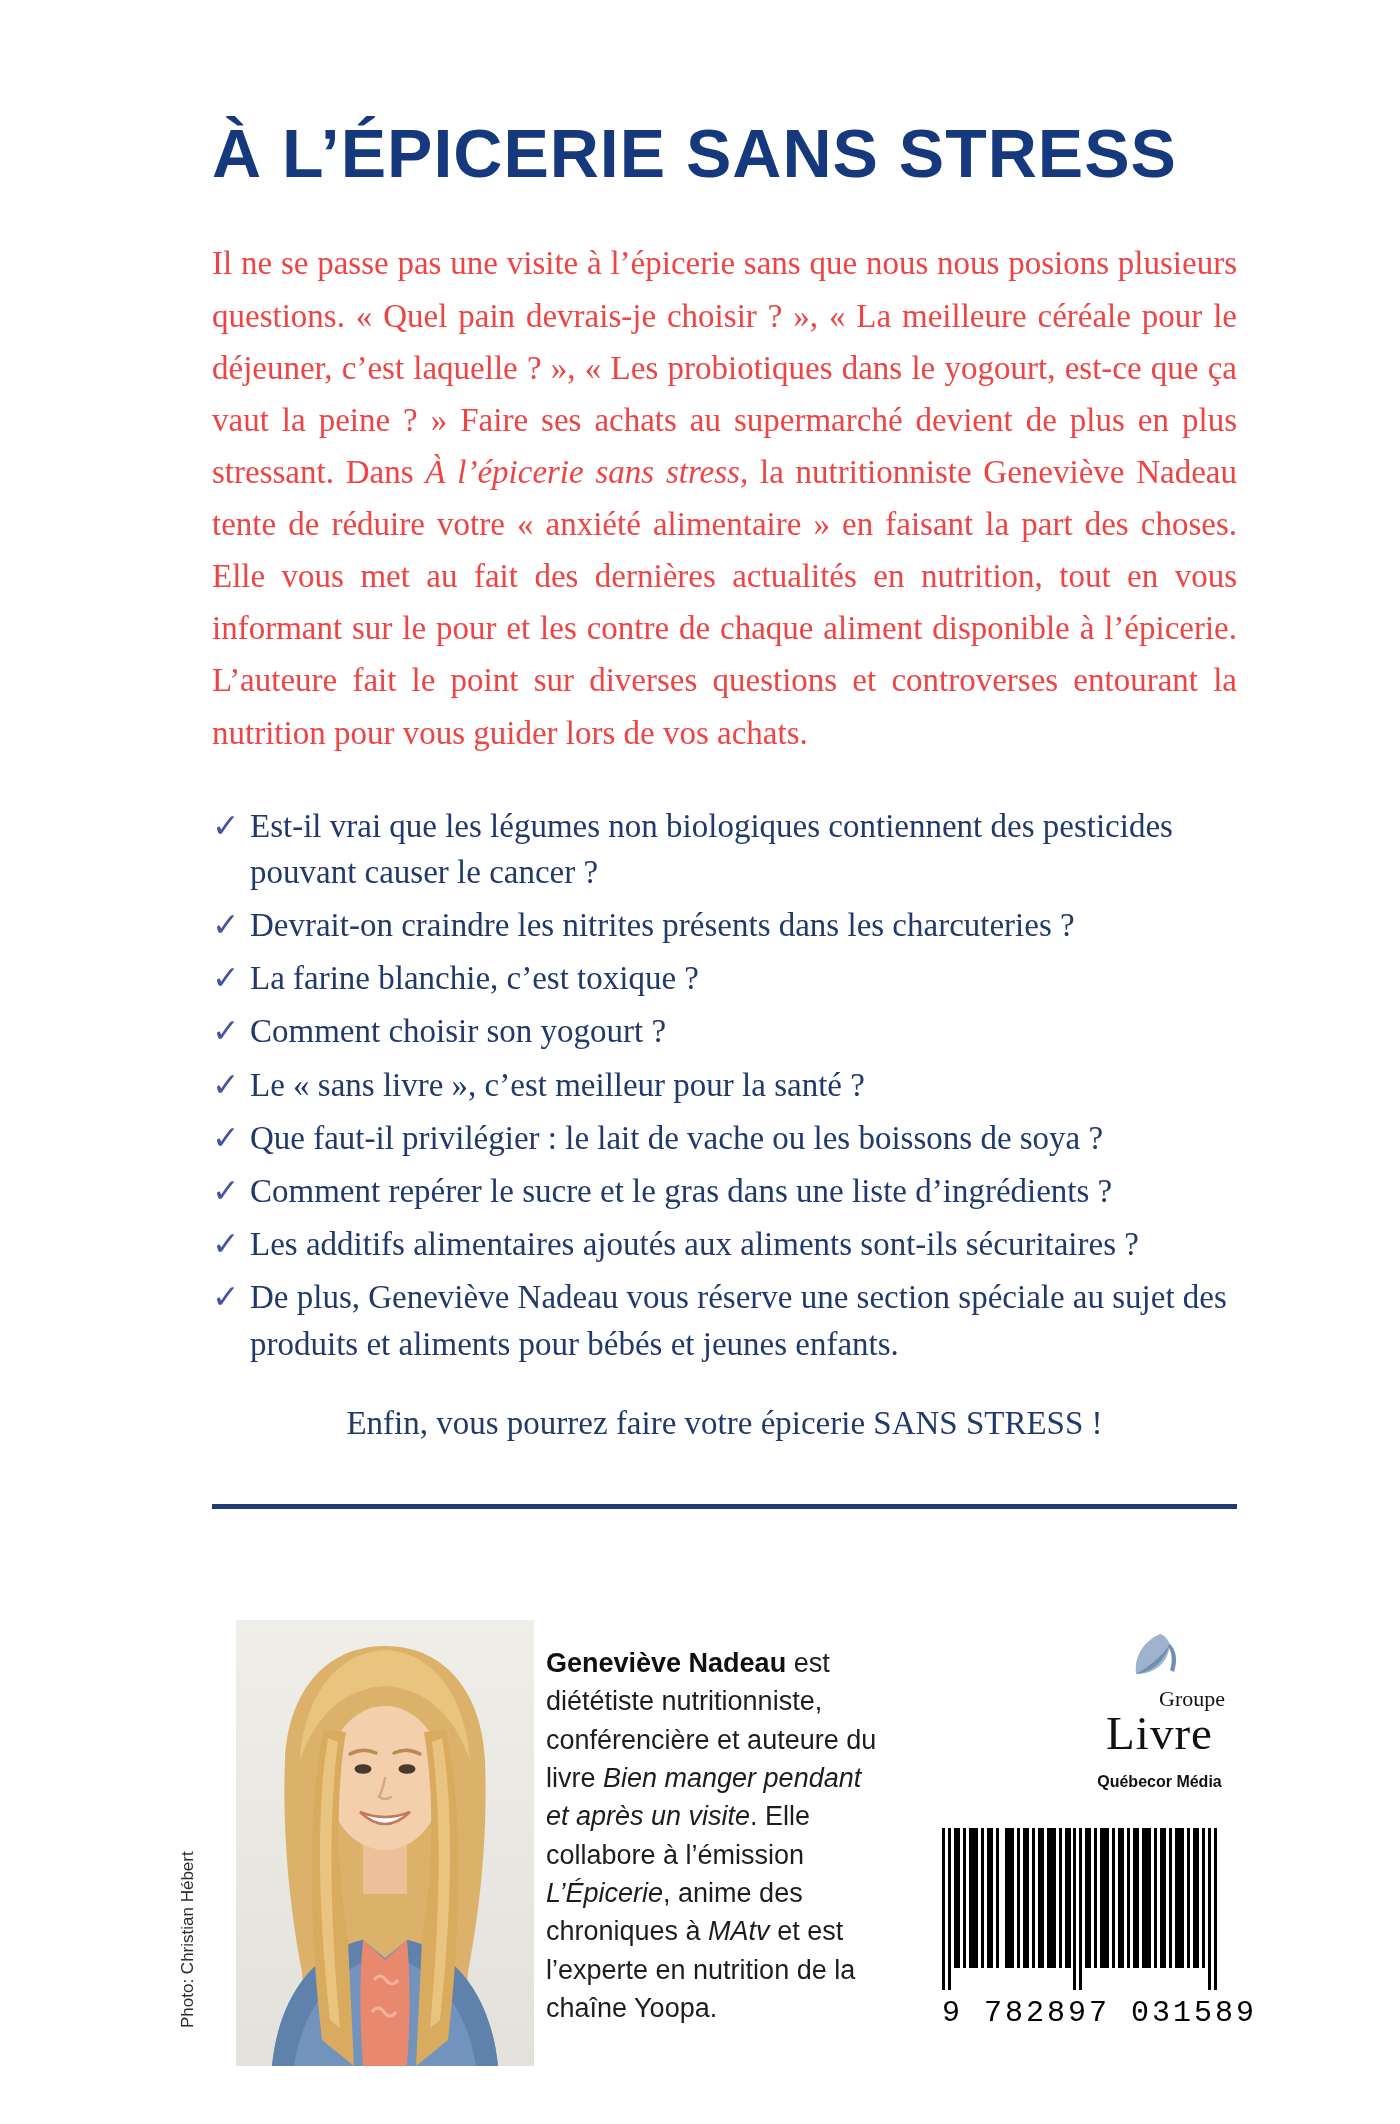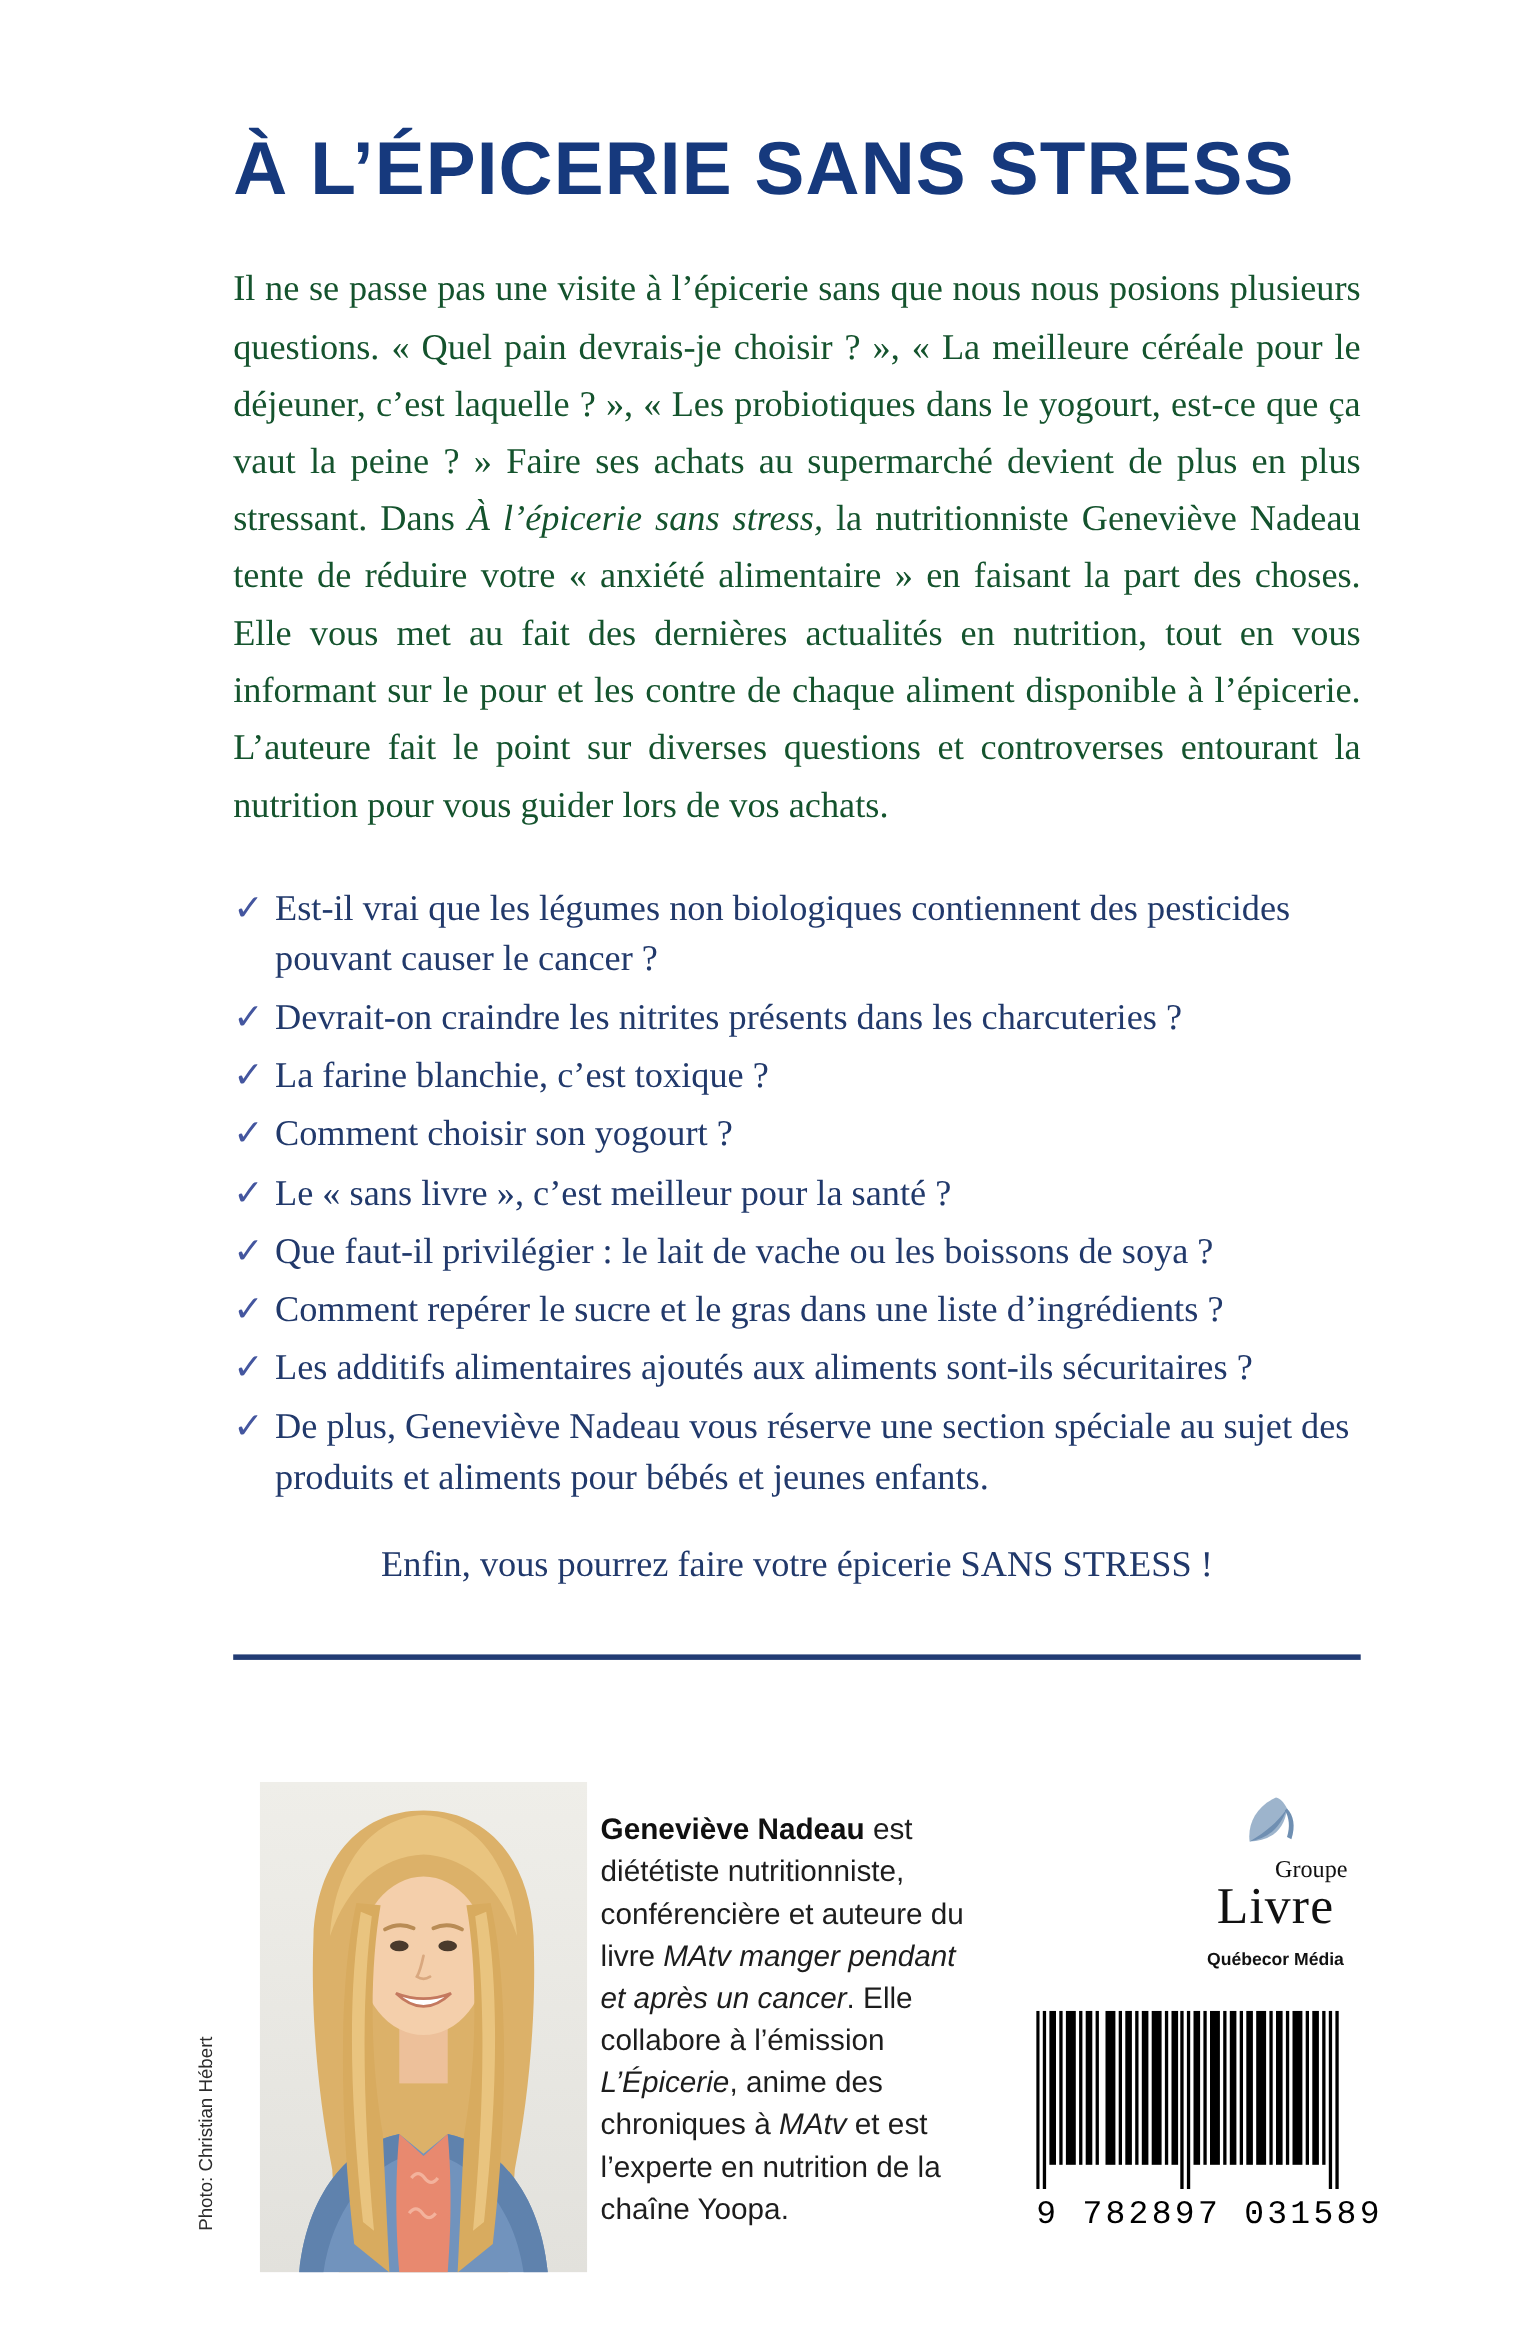--- a/index.html
+++ b/index.html
@@ -23,21 +23,21 @@
     line-height:1.05;
     white-space:nowrap;
   }
 
   .intro {
     margin-top:48px;
     font-size:33px;
     line-height:1.58;
     text-align:justify;
     hyphens:auto;
-    color:#14532d;
+    color:#ef4444;
   }
   .intro em { font-style:italic; }
 
   .checklist {
     margin-top:44px;
     list-style:none;
   }
   .checklist li {
     position:relative;
     padding-left:38px;
@@ -201,21 +201,21 @@
         <path d="M138 360 q 6 -8 12 0 q 6 8 12 0" stroke="#f3b29c" stroke-width="3" fill="none"></path>
         <path d="M136 392 q 6 -8 12 0 q 6 8 12 0" stroke="#f3b29c" stroke-width="3" fill="none"></path>
 
         <path d="M88 110 C 72 180 72 300 86 420 L 118 446 L 112 320 C 100 250 100 170 110 112 Z" fill="#d8ab5f"></path>
         <path d="M210 110 C 226 180 226 300 212 420 L 180 446 L 186 320 C 198 250 198 170 188 112 Z" fill="#d8ab5f"></path>
         <path d="M92 118 C 80 190 82 290 94 400 L 104 408 C 94 300 92 200 102 122 Z" fill="#e9c47f"></path>
         <path d="M206 118 C 218 190 216 290 204 400 L 194 408 C 204 300 206 200 196 122 Z" fill="#e9c47f"></path>
       </svg>
     </div>
 
-    <p class="bio"><strong>Geneviève Nadeau</strong><span> est diététiste nutritionniste, conférencière et auteure du livre </span><em>MAtv manger pendant et après un cancer</em><span>. Elle collabore à l’émission </span><em>L’Épicerie</em><span>, anime des chroniques à </span><em>MAtv</em><span> et est l’experte en nutrition de la chaîne Yoopa.</span></p>
+    <p class="bio"><strong>Geneviève Nadeau</strong><span> est diététiste nutritionniste, conférencière et auteure du livre </span><em>Bien manger pendant et après un visite</em><span>. Elle collabore à l’émission </span><em>L’Épicerie</em><span>, anime des chroniques à </span><em>MAtv</em><span> et est l’experte en nutrition de la chaîne Yoopa.</span></p>
 
     <div class="publisher">
       <div class="leaf-wrap">
         <svg width="80" height="64" viewBox="0 0 80 64">
           <path d="M40 6 C 22 14 14 30 16 46 C 34 46 48 36 50 16 C 47 10 44 7 40 6 Z" fill="#9db4cc"></path>
           <path d="M16 46 C 30 38 42 28 50 16 C 44 34 32 44 16 46 Z" fill="#6f8fb2"></path>
           <path d="M50 16 C 56 22 58 32 54 44 L 50 42 C 53 33 52 24 48 18 Z" fill="#6f8fb2"></path>
         </svg>
       </div>
       <div class="pub-groupe">Groupe</div>

